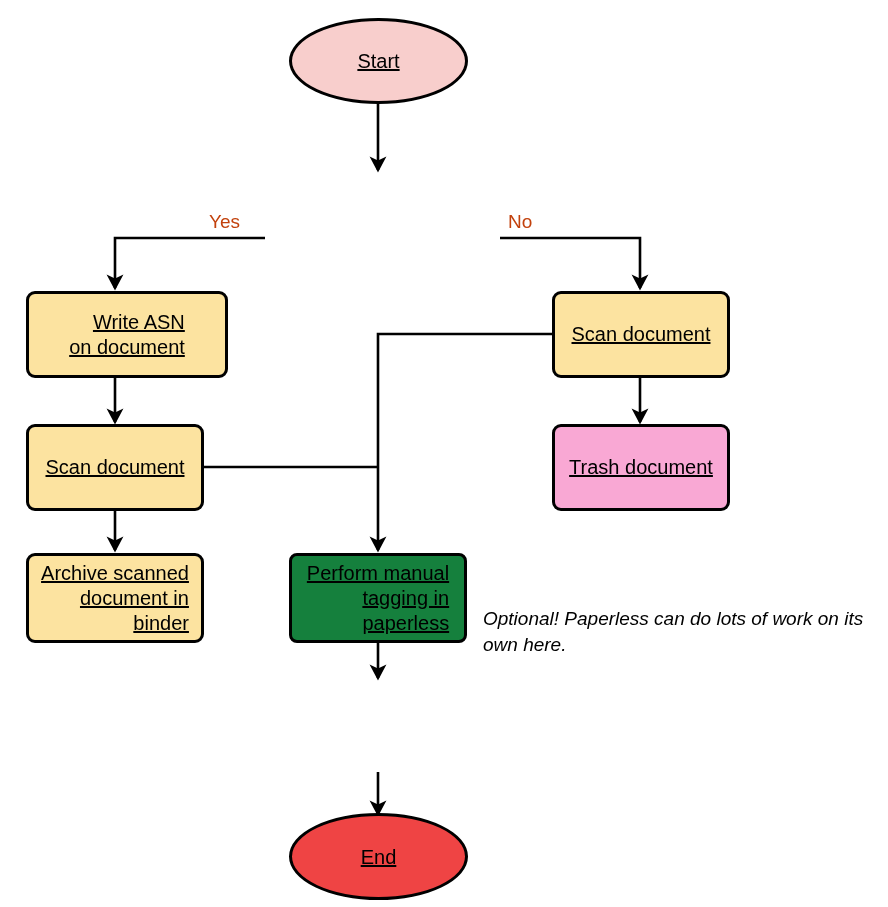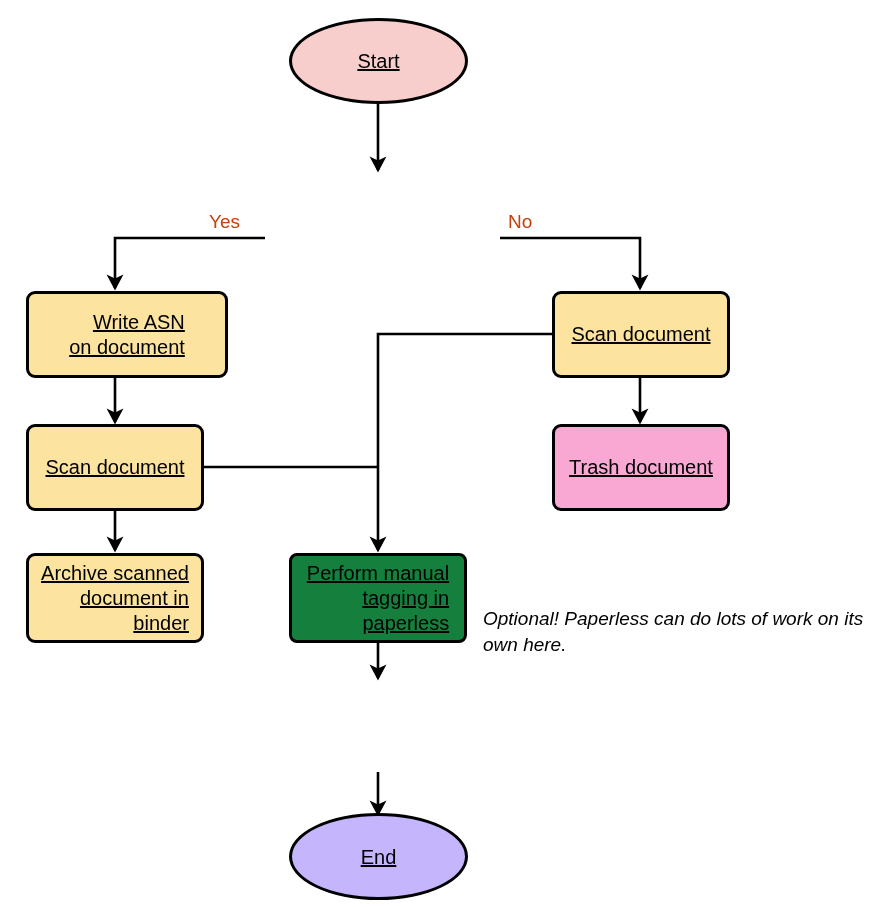--- a/index.html
+++ b/index.html
@@ -156,19 +156,19 @@
     <span class="node-text">Trash document</span>
   </div>
 
   <div class="node node-process" style="left:289px; top:553px; width:178px; height:90px; background:#15803d;border-radius:8px;">
     <span class="node-text">Perform manual
 tagging in
 paperless</span>
   </div>
 
 
-  <div class="node node-terminator" style="left:289px; top:813px; width:179px; height:87px; background:#c4b5fd;">
+  <div class="node node-terminator" style="left:289px; top:813px; width:179px; height:87px; background:#ef4444;">
     <span class="node-text">End</span>
   </div>
 
   <div class="annotation" style="left:483px; top:606px; width:398px;">Optional! Paperless can do lots of work on its own here.</div>
 
 </div>
 
 </body></html>

